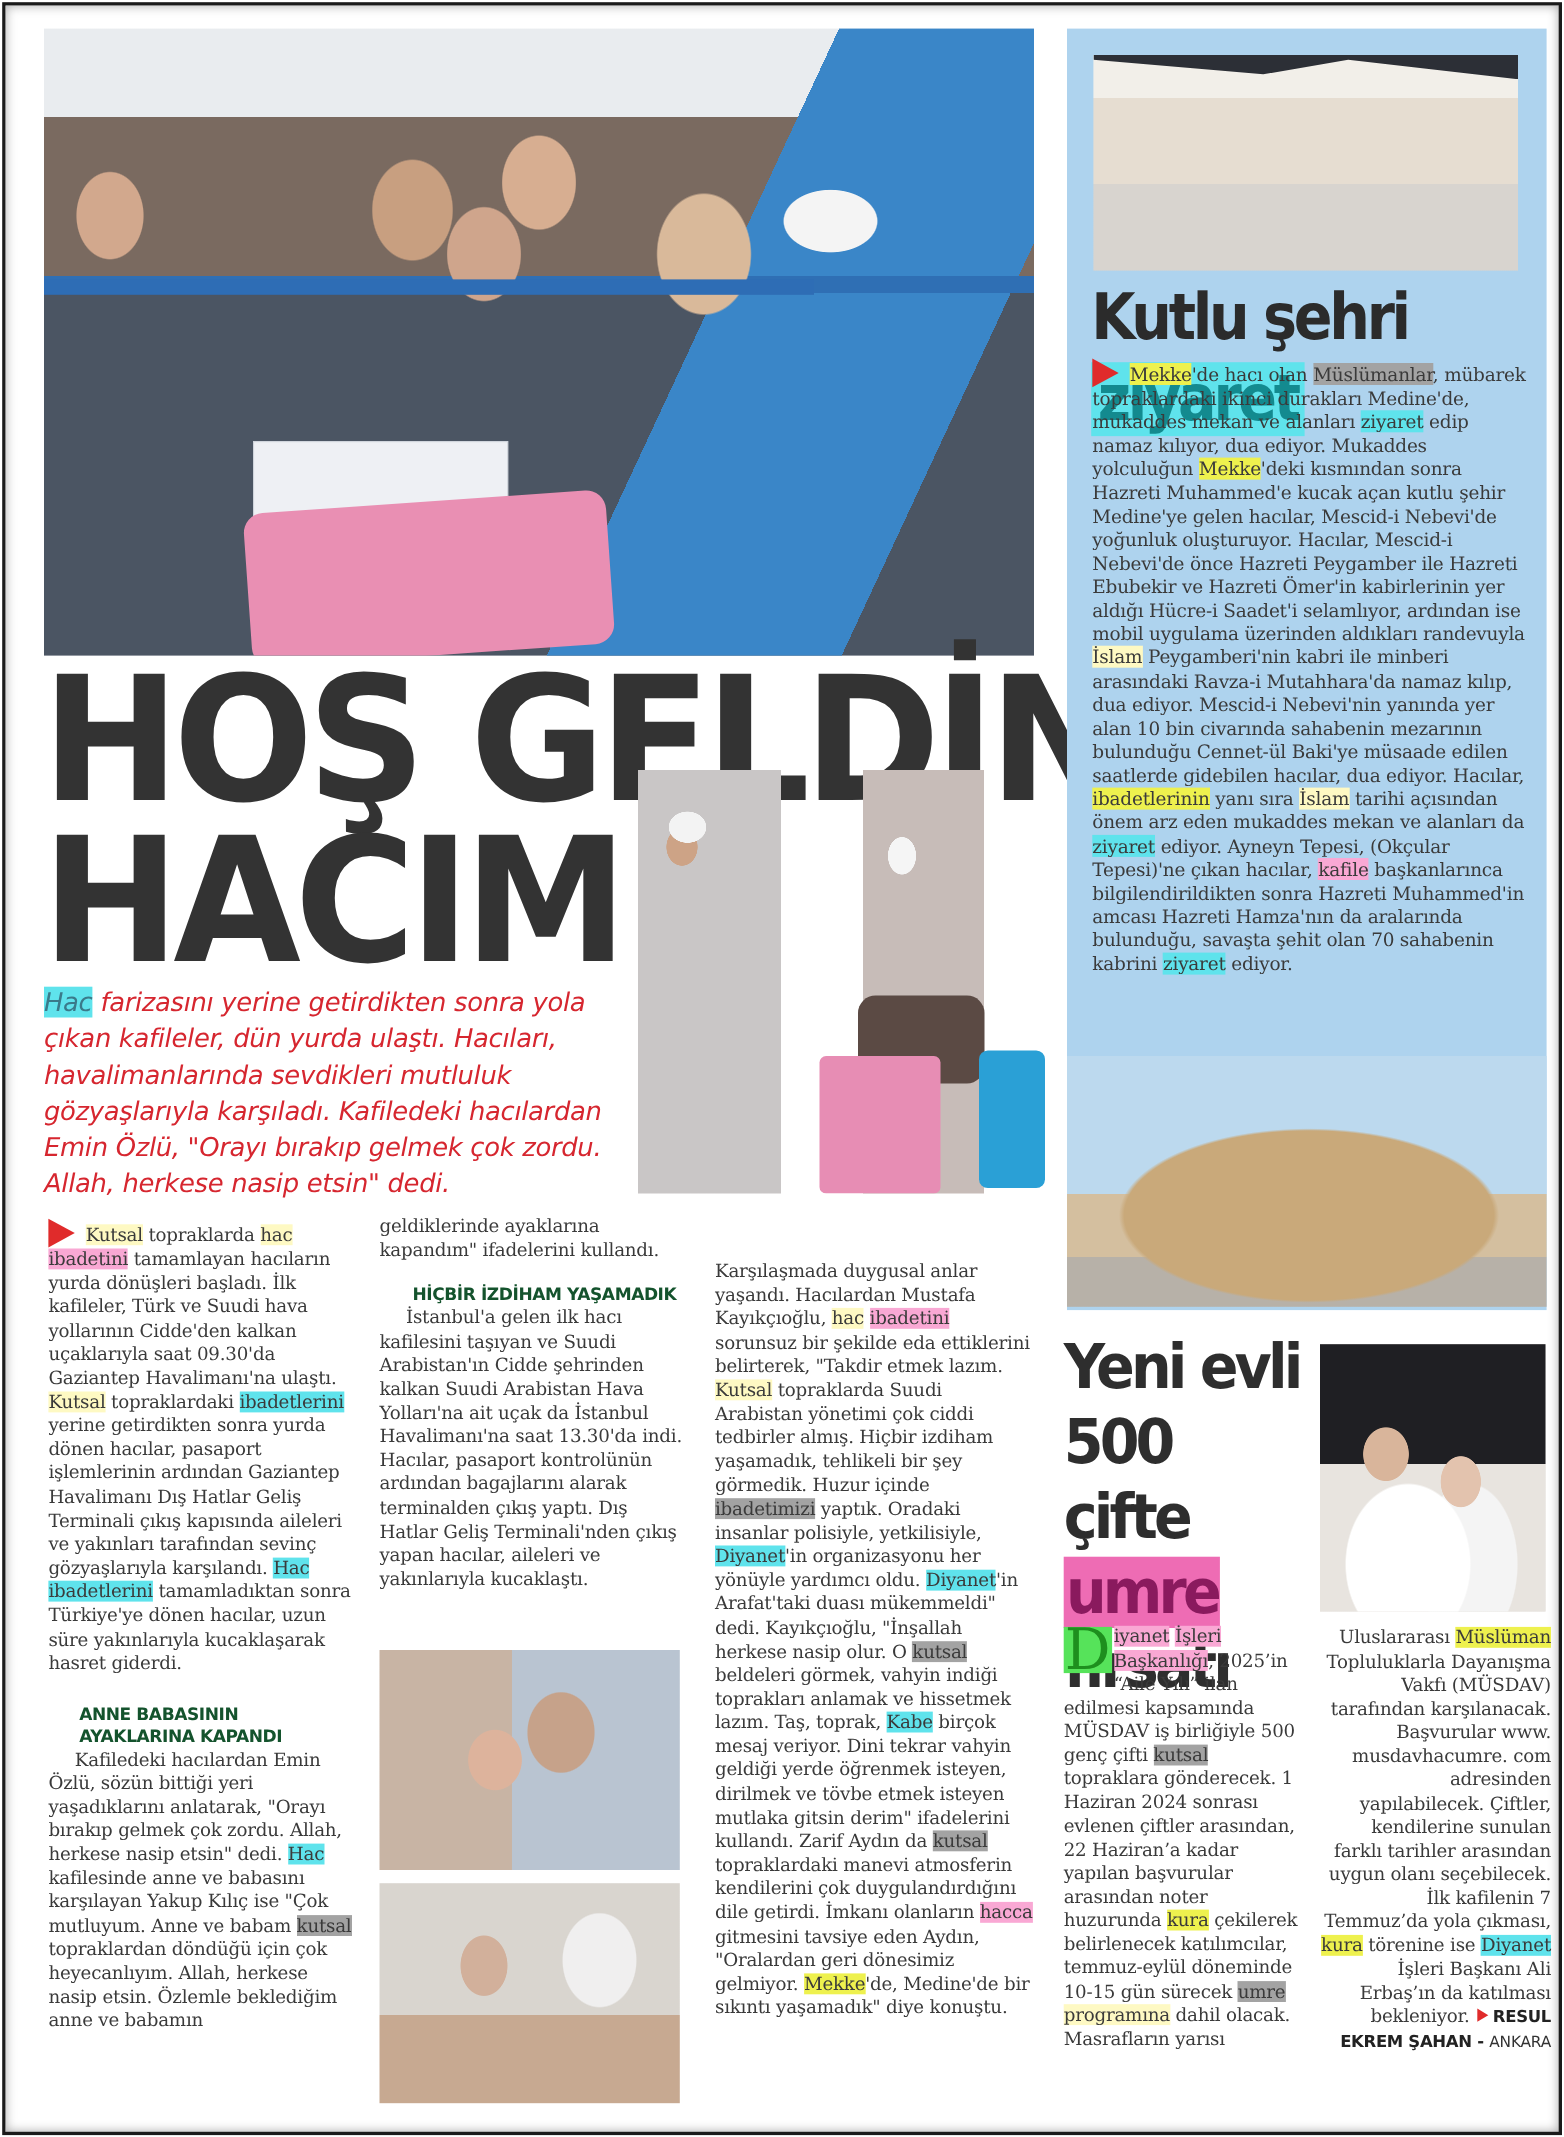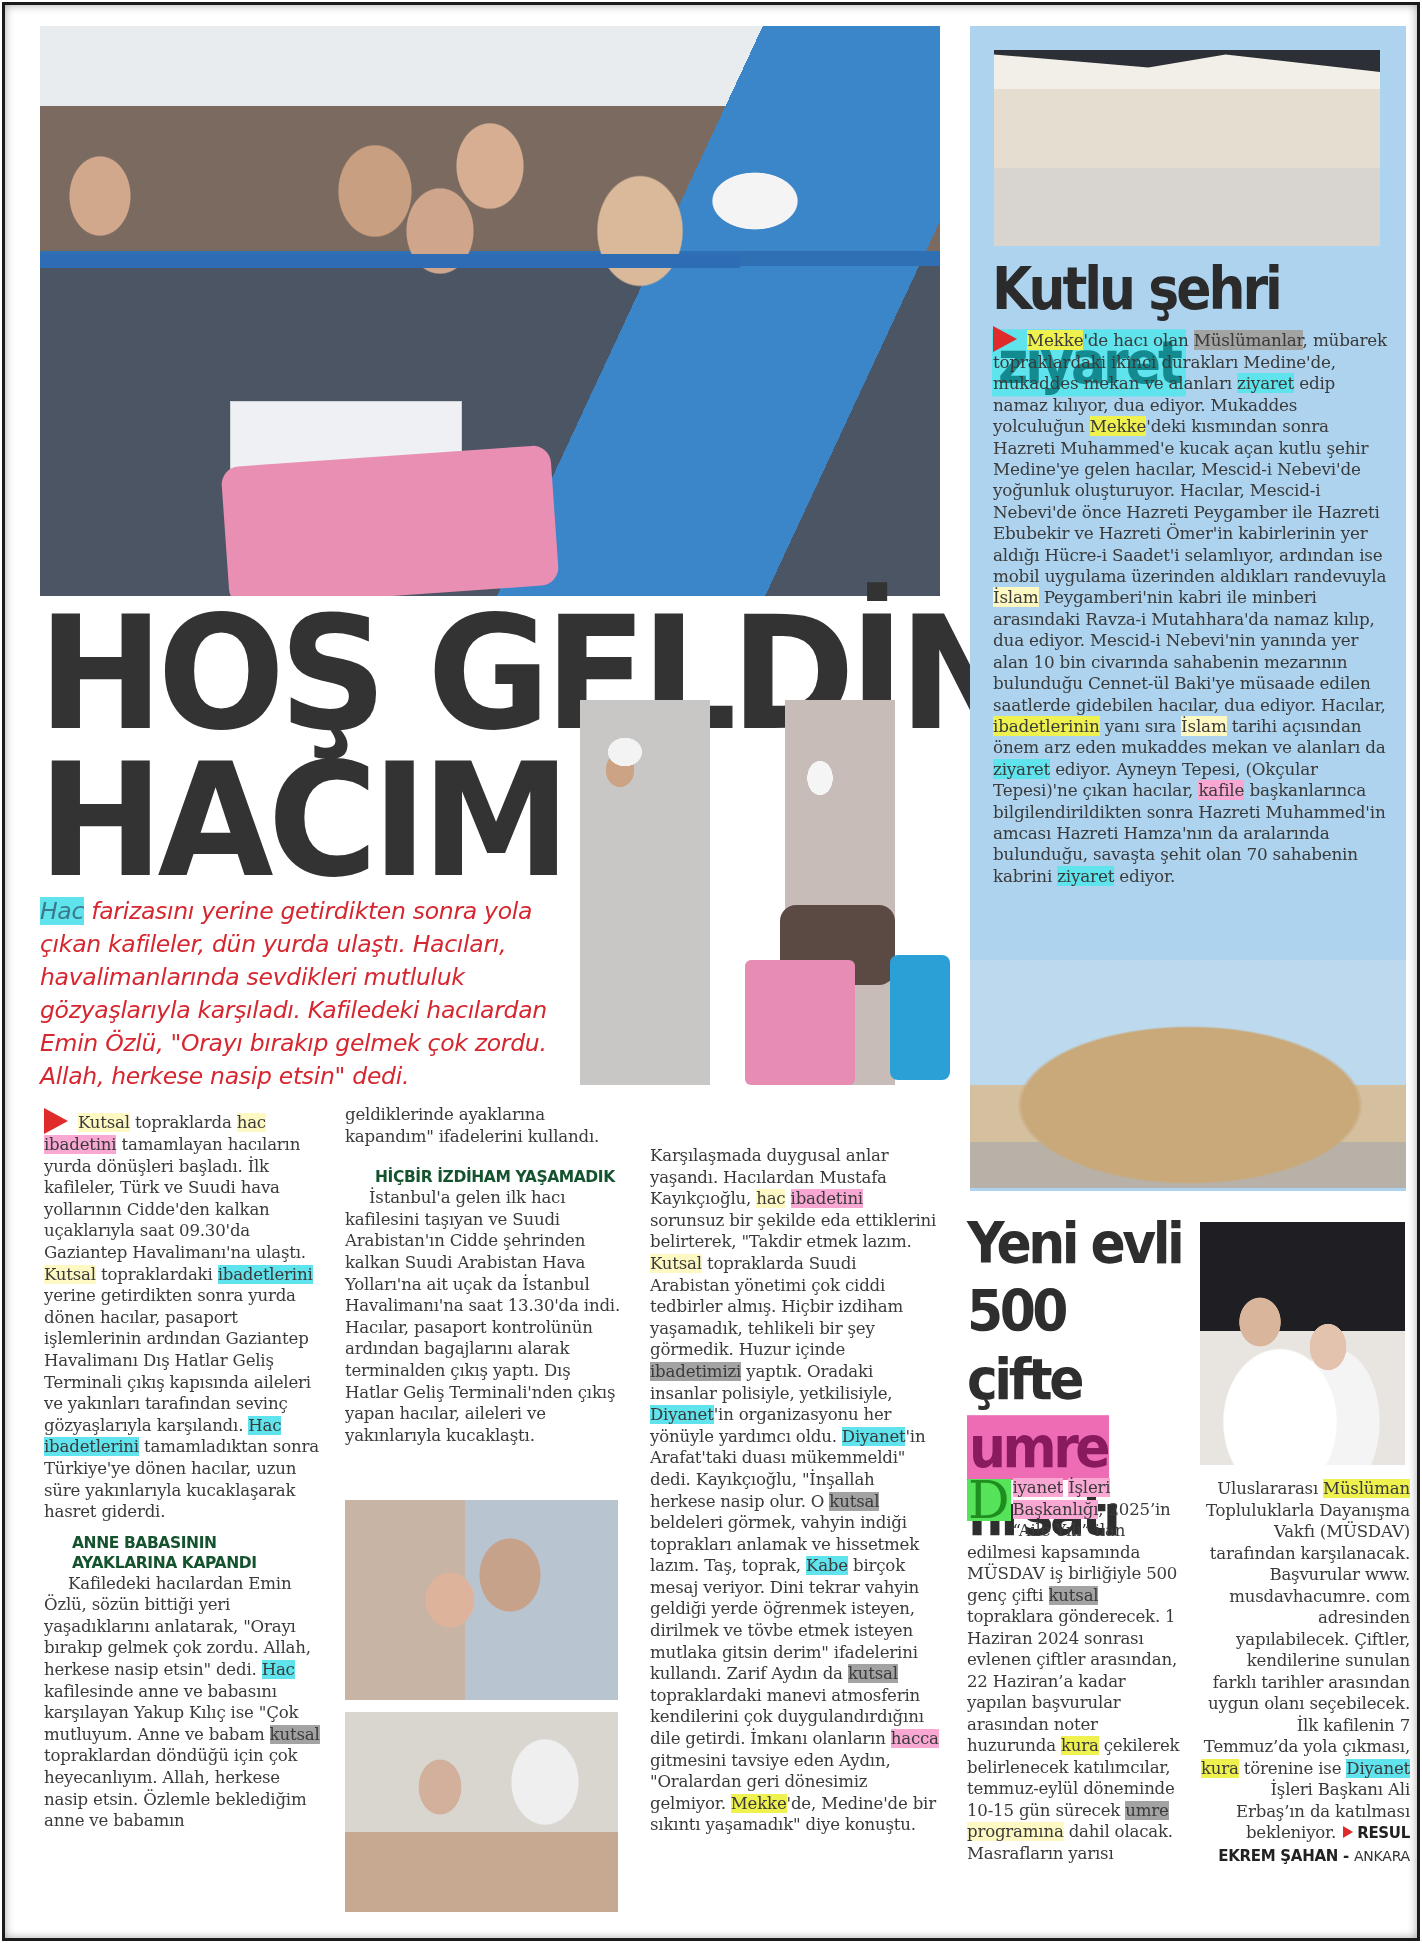--- a/index.html
+++ b/index.html
@@ -128,21 +128,21 @@
 <div class="photo photo-pilgrims">
   <div class="bag"></div>
   <div class="pink"></div>
   <div class="blue"></div>
 </div>
 
 <div class="abs deck"><span class="hl-cyan">Hac</span><span> farizasını yerine getirdikten sonra yola çıkan kafileler, dün yurda ulaştı. Hacıları, havalimanlarında sevdikleri mutluluk gözyaşlarıyla karşıladı. Kafiledeki hacılardan Emin Özlü, "Orayı bırakıp gelmek çok zordu. Allah, herkese nasip etsin" dedi.</span></div>
 
 <div class="col col1">
   <p><span class="play"></span><span><span class="hl-orange">Kutsal</span><span> topraklarda </span><span class="hl-orange">hac</span><span> </span><span class="hl-green">ibadetini</span><span> tamamlayan hacıların yurda dönüşleri başladı. İlk kafileler, Türk ve Suudi hava yollarının Cidde'den kalkan uçaklarıyla saat 09.30'da Gaziantep Havalimanı'na ulaştı. </span><span class="hl-orange">Kutsal</span><span> topraklardaki </span><span class="hl-cyan">ibadetlerini</span><span> yerine getirdikten sonra yurda dönen hacılar, pasaport işlemlerinin ardından Gaziantep Havalimanı Dış Hatlar Geliş Terminali çıkış kapısında aileleri ve yakınları tarafından sevinç gözyaşlarıyla karşılandı. </span><span class="hl-cyan">Hac</span><span> </span><span class="hl-cyan">ibadetlerini</span><span> tamamladıktan sonra Türkiye'ye dönen hacılar, uzun süre yakınlarıyla kucaklaşarak hasret giderdi.</span></span></p>
-  <p class="subhead" style="margin:10px 0 0 28px;">ANNE BABASININ AYAKLARINA KAPANDI</p>
+  <p class="subhead" style="margin:26px 0 0 28px;">ANNE BABASININ AYAKLARINA KAPANDI</p>
   <p class="indent"><span><span>Kafiledeki hacılardan Emin Özlü, sözün bittiği yeri yaşadıklarını anlatarak, "Orayı bırakıp gelmek çok zordu. Allah, herkese nasip etsin" dedi. </span><span class="hl-cyan">Hac</span><span> kafilesinde anne ve babasını karşılayan Yakup Kılıç ise "Çok mutluyum. Anne ve babam </span><span class="hl-pink">kutsal</span><span> topraklardan döndüğü için çok heyecanlıyım. Allah, herkese nasip etsin. Özlemle beklediğim anne ve babamın</span></span></p>
 </div>
 
 <div class="col col2">
   <p>geldiklerinde ayaklarına kapandım" ifadelerini kullandı.</p>
   <p class="subhead" style="margin:20px 0 0 30px;">HİÇBİR İZDİHAM YAŞAMADIK</p>
   <p class="indent">İstanbul'a gelen ilk hacı kafilesini taşıyan ve Suudi Arabistan'ın Cidde şehrinden kalkan Suudi Arabistan Hava Yolları'na ait uçak da İstanbul Havalimanı'na saat 13.30'da indi. Hacılar, pasaport kontrolünün ardından bagajlarını alarak terminalden çıkış yaptı. Dış Hatlar Geliş Terminali'nden çıkış yapan hacılar, aileleri ve yakınlarıyla kucaklaştı.</p>
 </div>
 <div class="photo photo-hug1"></div>
 <div class="photo photo-hug2"></div>

